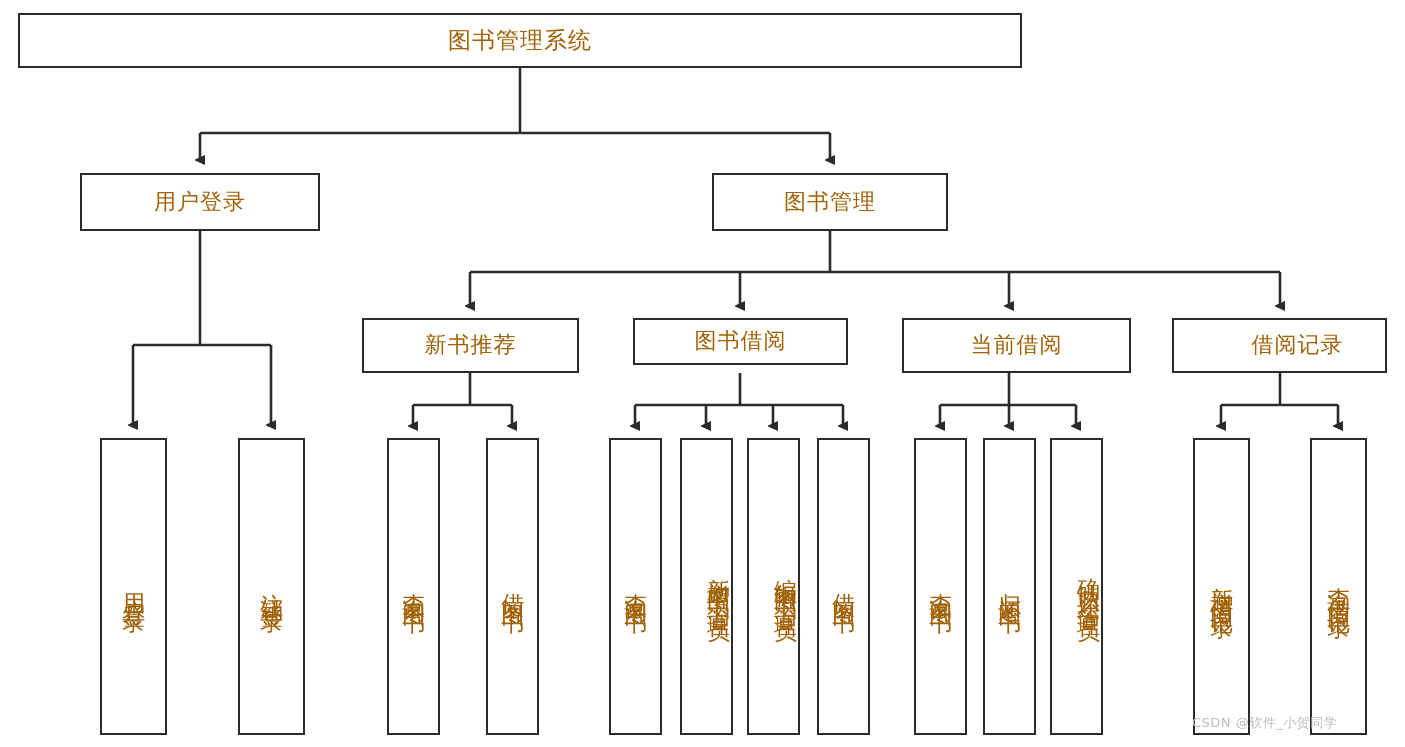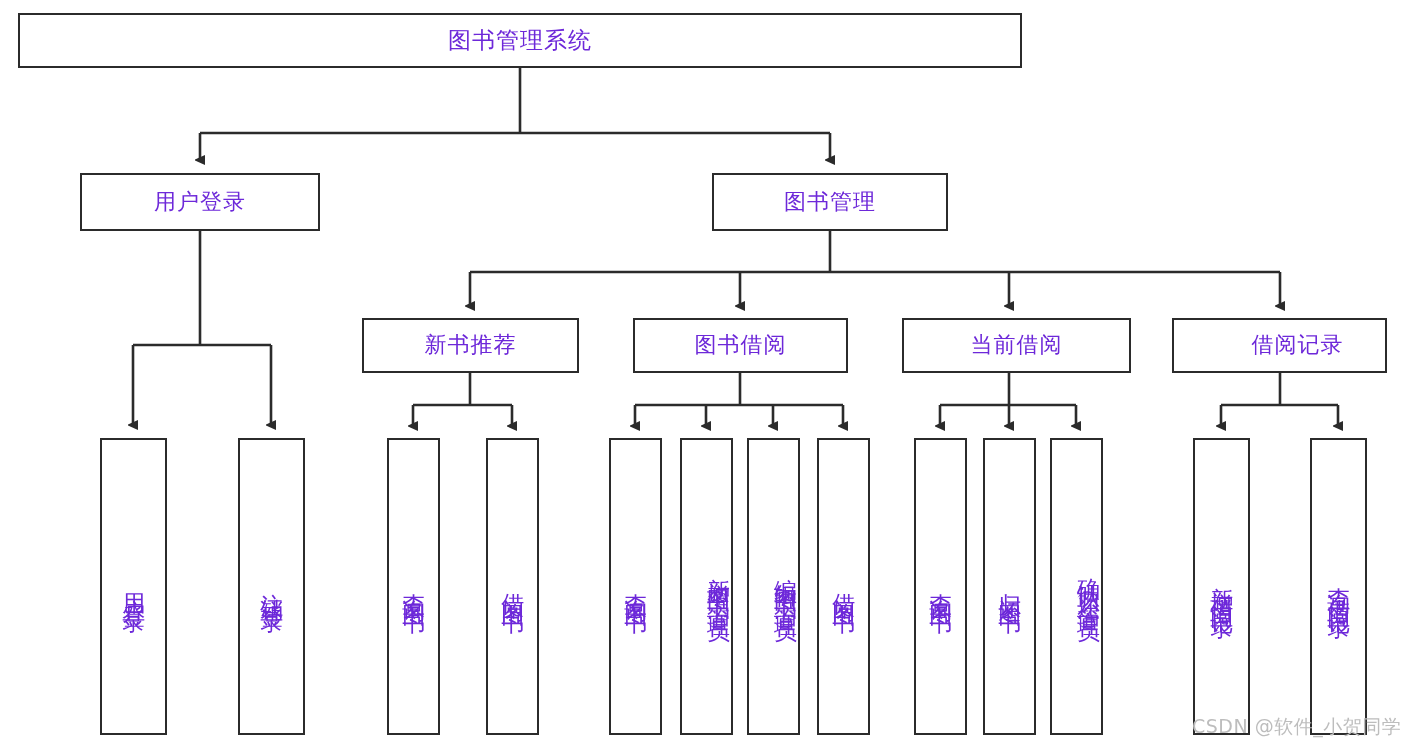--- a/index.html
+++ b/index.html
@@ -27,21 +27,21 @@
     pointer-events: none;
   }
   .node {
     position: absolute;
     box-sizing: border-box;
     border: 2px solid #2b2b2b;
     background: #ffffff;
     display: flex;
     align-items: center;
     justify-content: center;
-    color: #6d28d9;
+    color: #a16207;
     z-index: 2;
   }
   .node.horiz {
     font-size: 22px;
     letter-spacing: 1px;
     line-height: 1.2;
   }
   .node.root {
     font-size: 23px;
   }
@@ -54,21 +54,21 @@
     padding: 4px 0;
     align-items: flex-start;
     justify-content: center;
   }
   .node.vert.centered {
     align-items: center;
   }
   .watermark {
     position: absolute;
     color: #bdbdbd;
-    font-size: 19px;
+    font-size: 13px;
     letter-spacing: 0.5px;
     white-space: nowrap;
     z-index: 5;
   }
 </style>
 </head>
 <body>
 
 <div id="canvas">
 
@@ -121,21 +121,21 @@
       <path d="M 1338 405 L 1338 426" marker-end="url(#arrow)"></path>
     </g>
   </svg>
 
   <div class="node horiz root" style="left: 18px; top: 13px; width: 1004px; height: 55px;">图书管理系统</div>
 
   <div class="node horiz" style="left: 80px; top: 173px; width: 240px; height: 58px;">用户登录</div>
   <div class="node horiz" style="left: 712px; top: 173px; width: 236px; height: 58px; text-align: center;">图书管理</div>
 
   <div class="node horiz" style="left: 362px; top: 318px; width: 217px; height: 55px;">新书推荐</div>
-  <div class="node horiz" style="left: 633px; top: 318px; width: 215px; height: 55px;">图书借阅</div>
+  <div class="node horiz" style="left: 633px; top: 318px; width: 215px; height: 47px;">图书借阅</div>
   <div class="node horiz" style="left: 902px; top: 318px; width: 229px; height: 55px;">当前借阅</div>
   <div class="node horiz" style="left: 1172px; top: 318px; width: 215px; height: 55px; padding-left: 36px;">借阅记录</div>
 
   <div class="node vert centered" style="left: 100px; top: 438px; width: 67px; height: 297px;">用户登录</div>
   <div class="node vert centered" style="left: 238px; top: 438px; width: 67px; height: 297px;">注销登录</div>
   <div class="node vert centered" style="left: 387px; top: 438px; width: 53px; height: 297px;">查询图书</div>
   <div class="node vert centered" style="left: 486px; top: 438px; width: 53px; height: 297px;">借阅图书</div>
   <div class="node vert centered" style="left: 609px; top: 438px; width: 53px; height: 297px;">查询图书</div>
   <div class="node vert" style="left: 680px; top: 438px; width: 53px; height: 297px;">新增图书（管理员）</div>
   <div class="node vert" style="left: 747px; top: 438px; width: 53px; height: 297px;">编辑图书（管理员）</div>

